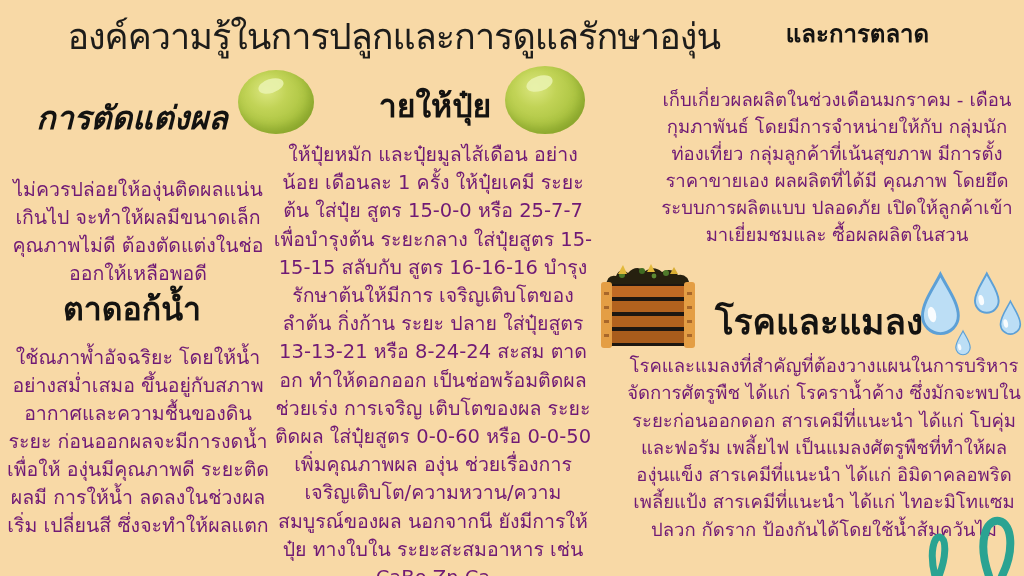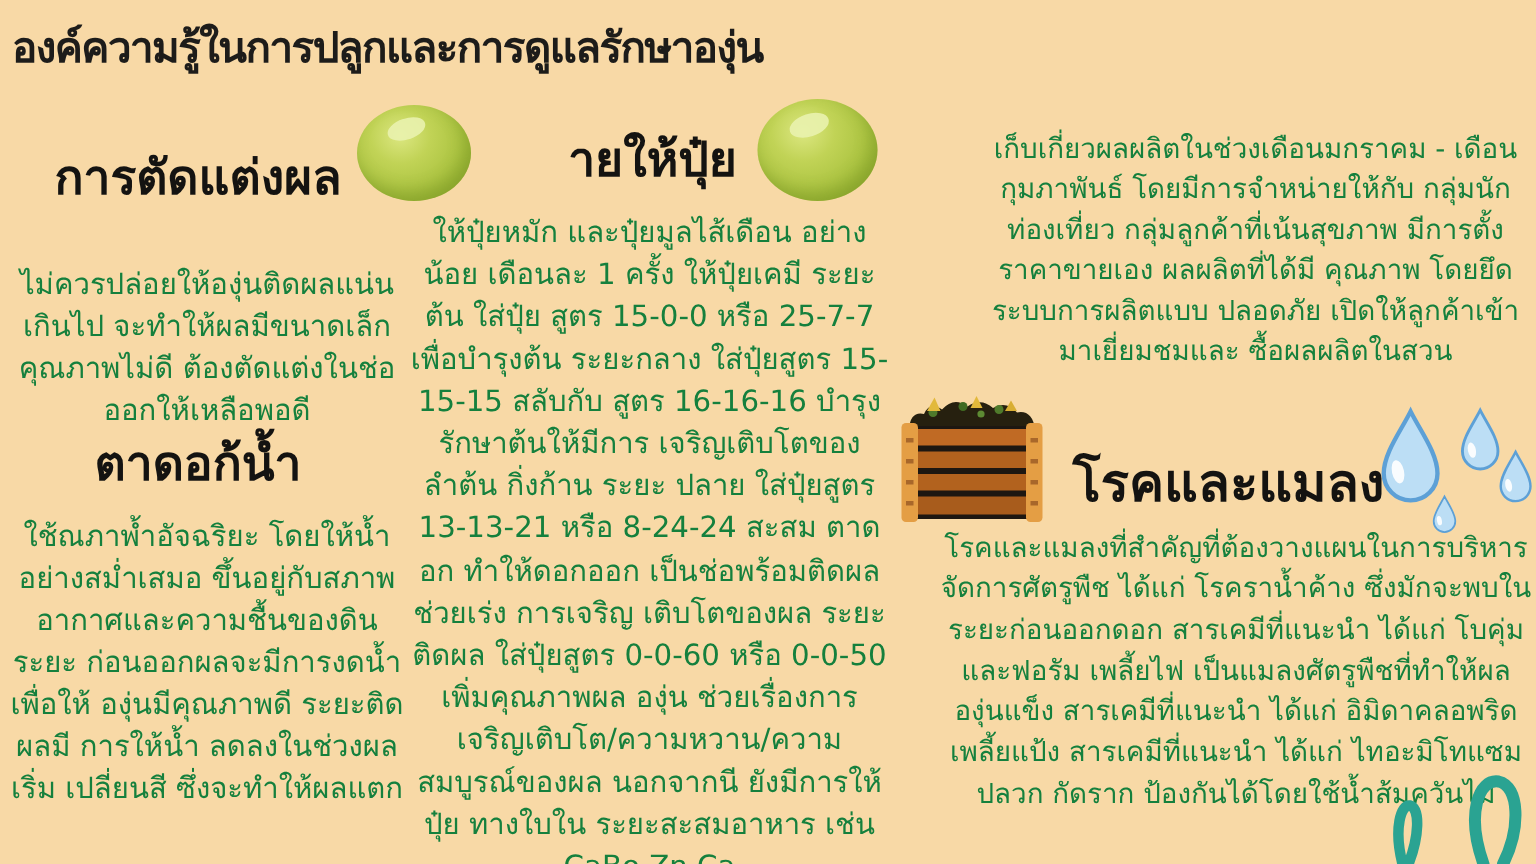--- a/index.html
+++ b/index.html
@@ -8,30 +8,30 @@
     position:relative;
     width:1024px; height:576px;
     background:#f8d9a6;
     overflow:hidden;
     font-family:"DejaVu Sans","Liberation Sans",sans-serif;
     color:#1d1c1a;
   }
   .abs { position:absolute; }
   .page-title {
     left:8px; top:14px; width:712px;
-    font-size:28px; font-weight:700; letter-spacing:-1px;
-    line-height:1.25; white-space:nowrap;
+    font-size:36px; font-weight:400; letter-spacing:-1px;
+    line-height:1.25; white-space:nowrap;text-align:right;
   }
   .h-section { font-weight:700; text-align:center; color:#141311; }
-  .h-pruning     { left:12px;  top:92px;  width:240px; font-size:32px; }
+  .h-pruning     { left:12px;  top:92px;  width:240px; font-size:32px;font-style:italic; }
   .h-watering    { left:12px;  top:283px; width:240px; font-size:32px; }
   .h-fertilizing { left:308px; top:80px;  width:254px; font-size:32px; }
   .h-harvest     { left:695px; top:18px;  width:325px; font-size:24px; line-height:32px; }
   .h-pests       { left:700px; top:294px; width:238px; font-size:35px; }
-  .body-text { text-align:center; color:#15803d; }
+  .body-text { text-align:center; color:#701a75; }
   .b-pruning     { left:2px;   top:176px; width:272px; font-size:19.5px; line-height:28px; }
   .b-watering    { left:2px;   top:344px; width:272px; font-size:19.5px; line-height:28px; }
   .b-fertilizing { left:272px; top:141px; width:322px; font-size:19.5px; line-height:28.2px; }
   .b-harvest     { left:652px; top:86px;  width:370px; font-size:18.5px; line-height:27px; }
   .b-pests       { left:626px; top:352px; width:396px; font-size:18.5px; line-height:27.3px; }
 
   
   .grape {
     border-radius:50%;
     background:radial-gradient(ellipse at 38% 32%, #dce781 0%, #c1d356 30%, #a6c03c 70%, #90aa2e 100%);
@@ -61,20 +61,21 @@
 <div class="abs h-section h-pruning">การตัดแต่งผล</div>
 <div class="abs body-text b-pruning">ไม่ควรปล่อยให้องุ่นติดผลแน่น เกินไป จะทำให้ผลมีขนาดเล็ก คุณภาพไม่ดี ต้องตัดแต่งในช่อ ออกให้เหลือพอดี</div>
 
 <div class="abs h-section h-watering">ตาดอก้น้ำ</div>
 <div class="abs body-text b-watering">ใช้ณภาพ้ำอัจฉริยะ โดยให้น้ำ อย่างสม่ำเสมอ ขึ้นอยู่กับสภาพ อากาศและความชื้นของดิน ระยะ ก่อนออกผลจะมีการงดน้ำเพื่อให้ องุ่นมีคุณภาพดี ระยะติดผลมี การให้น้ำ ลดลงในช่วงผลเริ่ม เปลี่ยนสี ซึ่งจะทำให้ผลแตก</div>
 
 <div class="abs h-section h-fertilizing">ายให้ปุ๋ย</div>
 <div class="abs body-text b-fertilizing">ให้ปุ๋ยหมัก และปุ๋ยมูลไส้เดือน อย่างน้อย เดือนละ 1 ครั้ง ให้ปุ๋ยเคมี ระยะต้น ใส่ปุ๋ย สูตร 15-0-0 หรือ 25-7-7 เพื่อบำรุงต้น ระยะกลาง ใส่ปุ๋ยสูตร 15-15-15 สลับกับ สูตร 16-16-16 บำรุงรักษาต้นให้มีการ เจริญเติบโตของลำต้น กิ่งก้าน  ระยะ ปลาย ใส่ปุ๋ยสูตร 13-13-21 หรือ 8-24-24 สะสม  ตาดอก ทำให้ดอกออก เป็นช่อพร้อมติดผล ช่วยเร่ง การเจริญ เติบโตของผล ระยะติดผล ใส่ปุ๋ยสูตร 0-0-60 หรือ  0-0-50 เพิ่มคุณภาพผล องุ่น ช่วยเรื่องการเจริญเติบโต/ความหวาน/ความสมบูรณ์ของผล นอกจากนี ยังมีการให้ปุ๋ย ทางใบใน ระยะสะสมอาหาร เช่น CaBo Zn Ca</div>
 
 <div class="abs h-section h-harvest">
+  <div>และการตลาด</div>
 </div>
 <div class="abs body-text b-harvest">เก็บเกี่ยวผลผลิตในช่วงเดือนมกราคม - เดือนกุมภาพันธ์ โดยมีการจำหน่ายให้กับ กลุ่มนักท่องเที่ยว กลุ่มลูกค้าที่เน้นสุขภาพ มีการตั้งราคาขายเอง ผลผลิตที่ได้มี คุณภาพ  โดยยึดระบบการผลิตแบบ ปลอดภัย เปิดให้ลูกค้าเข้ามาเยี่ยมชมและ ซื้อผลผลิตในสวน</div>
 
 <div class="abs bin-box">
   <svg width="100" height="92" viewBox="0 0 100 92" aria-hidden="true">
 
     <path d="M8 24 Q9 12 18 14 Q22 5 30 11 Q38 2 47 9 Q56 3 64 10 Q73 5 80 13 Q90 11 92 24 Z" fill="#26200f"></path>
     <circle cx="24" cy="13" r="3" fill="#4f7a2b"></circle>
     <circle cx="44" cy="9" r="3" fill="#3f6b22"></circle>
     <circle cx="68" cy="11" r="3" fill="#4f7a2b"></circle>

